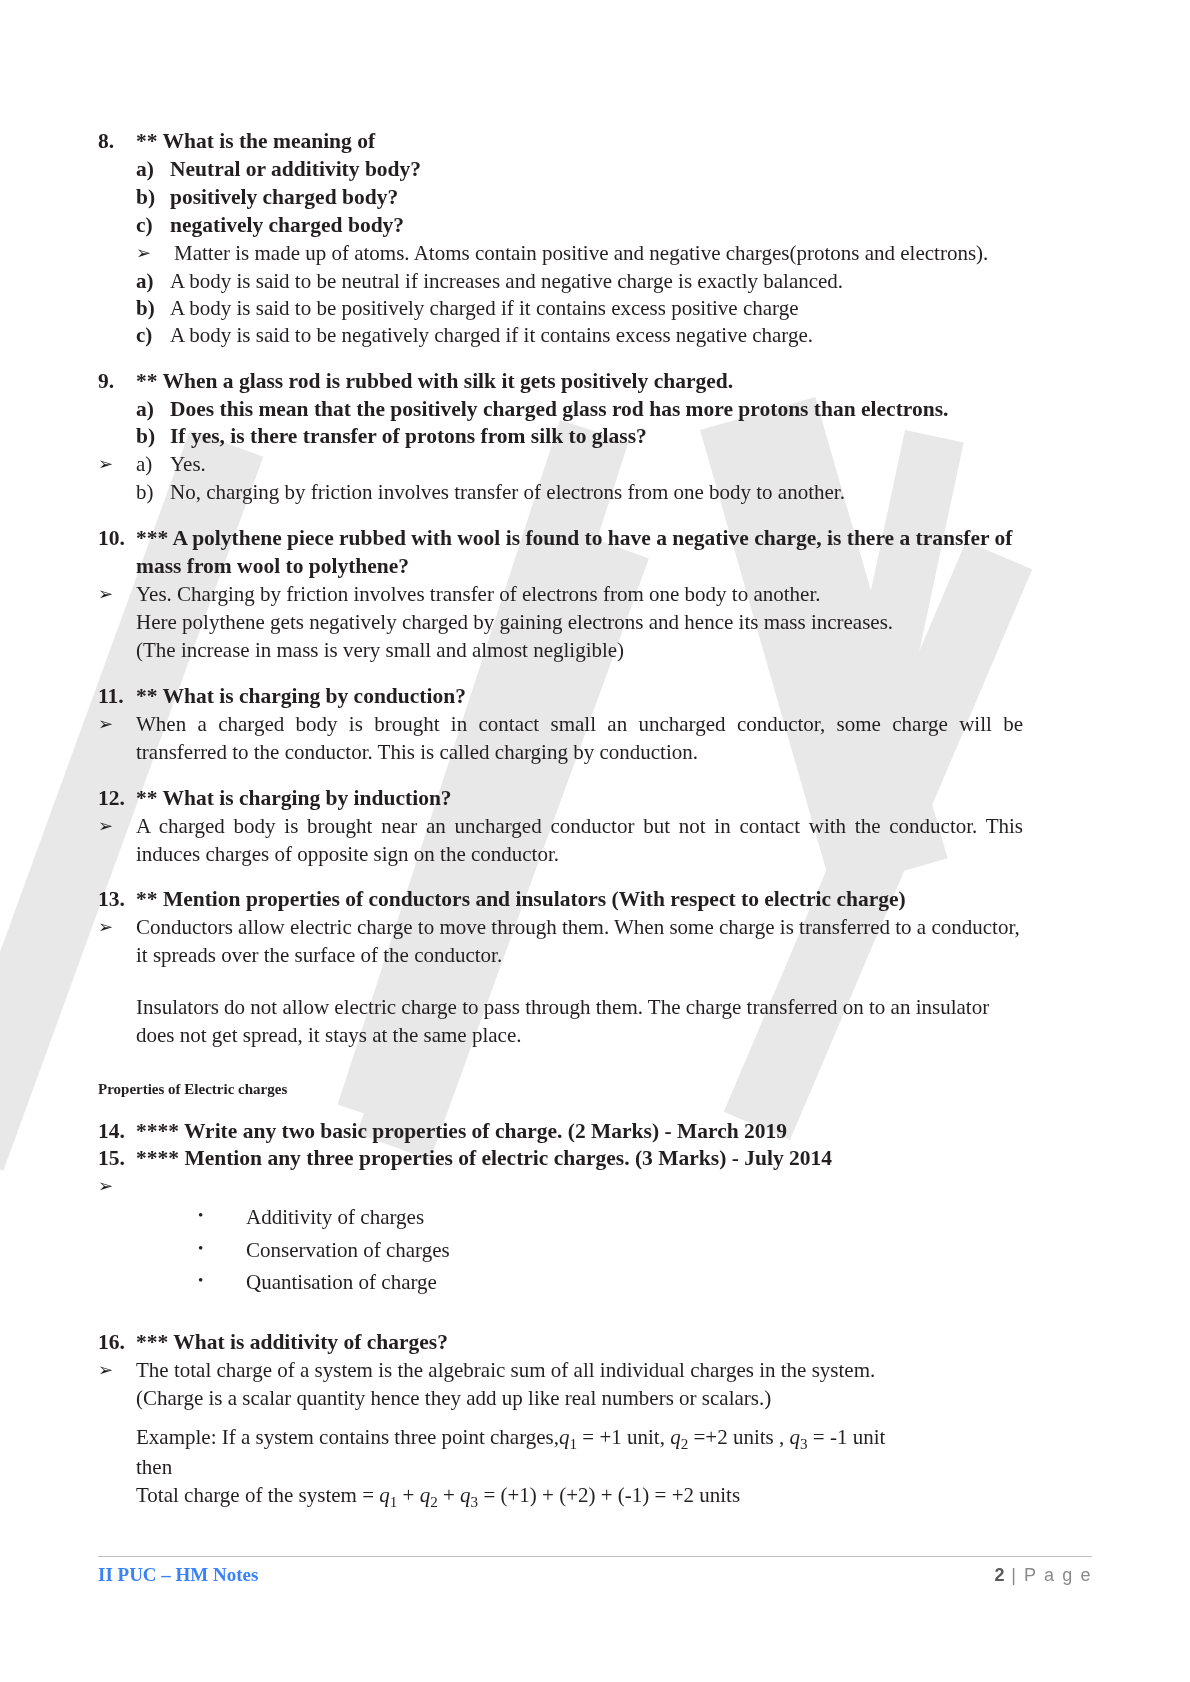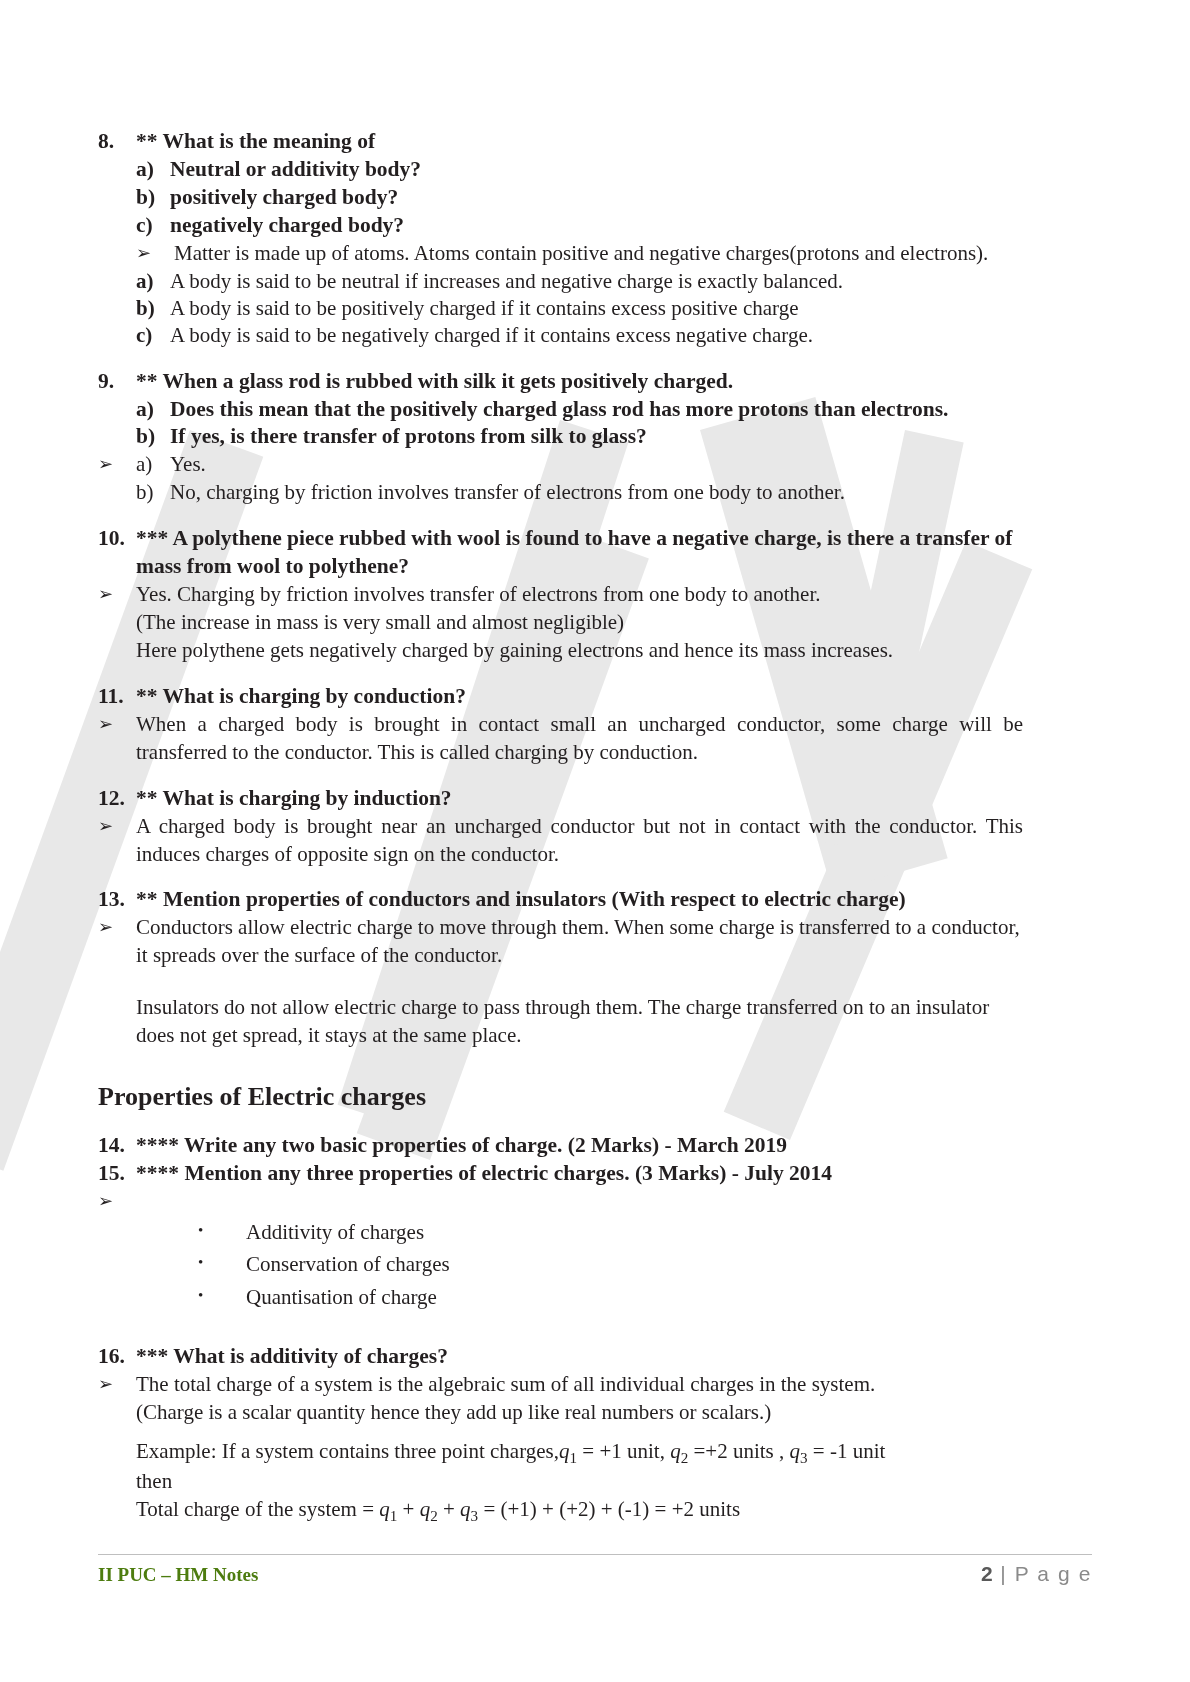--- a/index.html
+++ b/index.html
@@ -95,21 +95,21 @@
     display: flex;
     align-items: flex-start;
   }
   .arrow-sub .lbl { flex: 0 0 34px; }
   .arrow-sub .txt { flex: 1 1 auto; }
 
   .indent-36 { padding-left: 38px; }
 
   .section-head {
     font-weight: bold;
-    font-size: 26px;
+    font-size: 15px;
     line-height: 1.3;
   }
 
   
   .bullet-list {
     list-style: none;
     margin: 0;
     padding: 0 0 0 100px;
     font-size: 21px;
   }
@@ -149,25 +149,25 @@
     border-top: 1.5px solid #bfbfbf;
     padding-top: 7px;
     display: flex;
     align-items: baseline;
     justify-content: space-between;
     font-family: "Liberation Sans", sans-serif;
   }
   .footer-left {
     font-weight: bold;
     font-size: 19px;
-    color: #4d7c0f;
+    color: #3b82f6;
     font-family: "Liberation Serif", "DejaVu Serif", serif;
   }
   .footer-right {
-    font-size: 21px;
+    font-size: 18px;
     color: #8a8a8a;
     letter-spacing: 1.6px;
   }
   .footer-right .pg {
     font-weight: bold;
     color: #595959;
     letter-spacing: 0;
   }
 </style>
 </head>
@@ -257,22 +257,22 @@
 
     <div class="blk">
       <div class="qrow">
         <span class="qnum">10.</span>
         <span class="qtext">*** A polythene piece rubbed with wool is found to have a negative charge, is there a transfer of mass from wool to polythene?</span>
       </div>
       <div class="arrow-row">
         <span class="arrow">➢</span>
         <div class="body">
           <p>Yes. Charging by friction involves transfer of electrons from one body to another.</p>
+          <p>Here polythene gets negatively charged by gaining electrons and hence its mass increases.</p>
           <p>(The increase in mass is very small and almost negligible)</p>
-          <p>Here polythene gets negatively charged by gaining electrons and hence its mass increases.</p>
         </div>
       </div>
     </div>
 
     <div class="gap-m"></div>
 
     <div class="blk">
       <div class="qrow">
         <span class="qnum">11.</span>
         <span class="qtext">** What is charging by conduction?</span>

